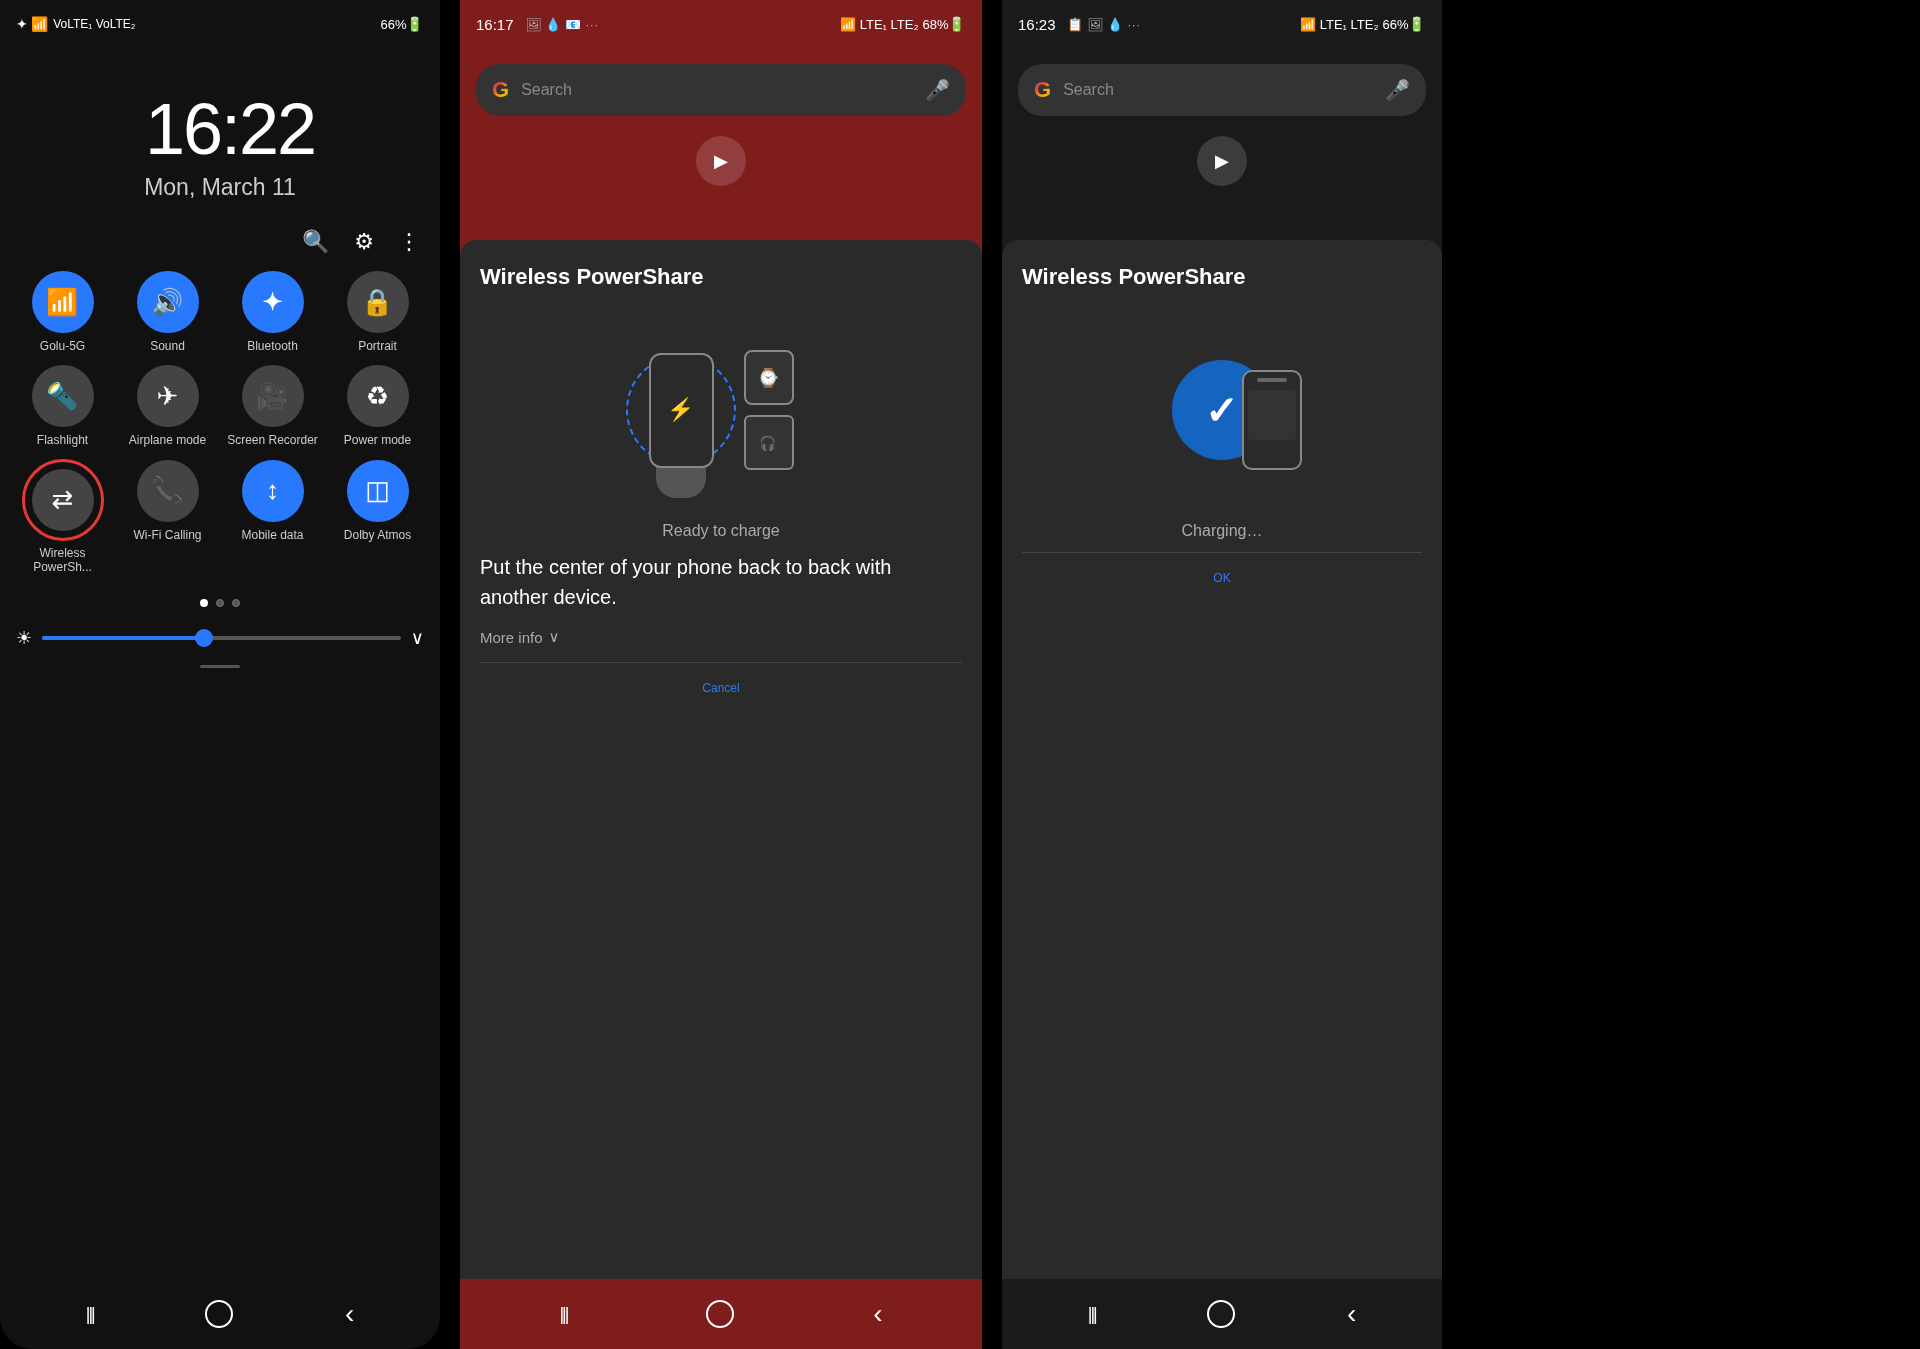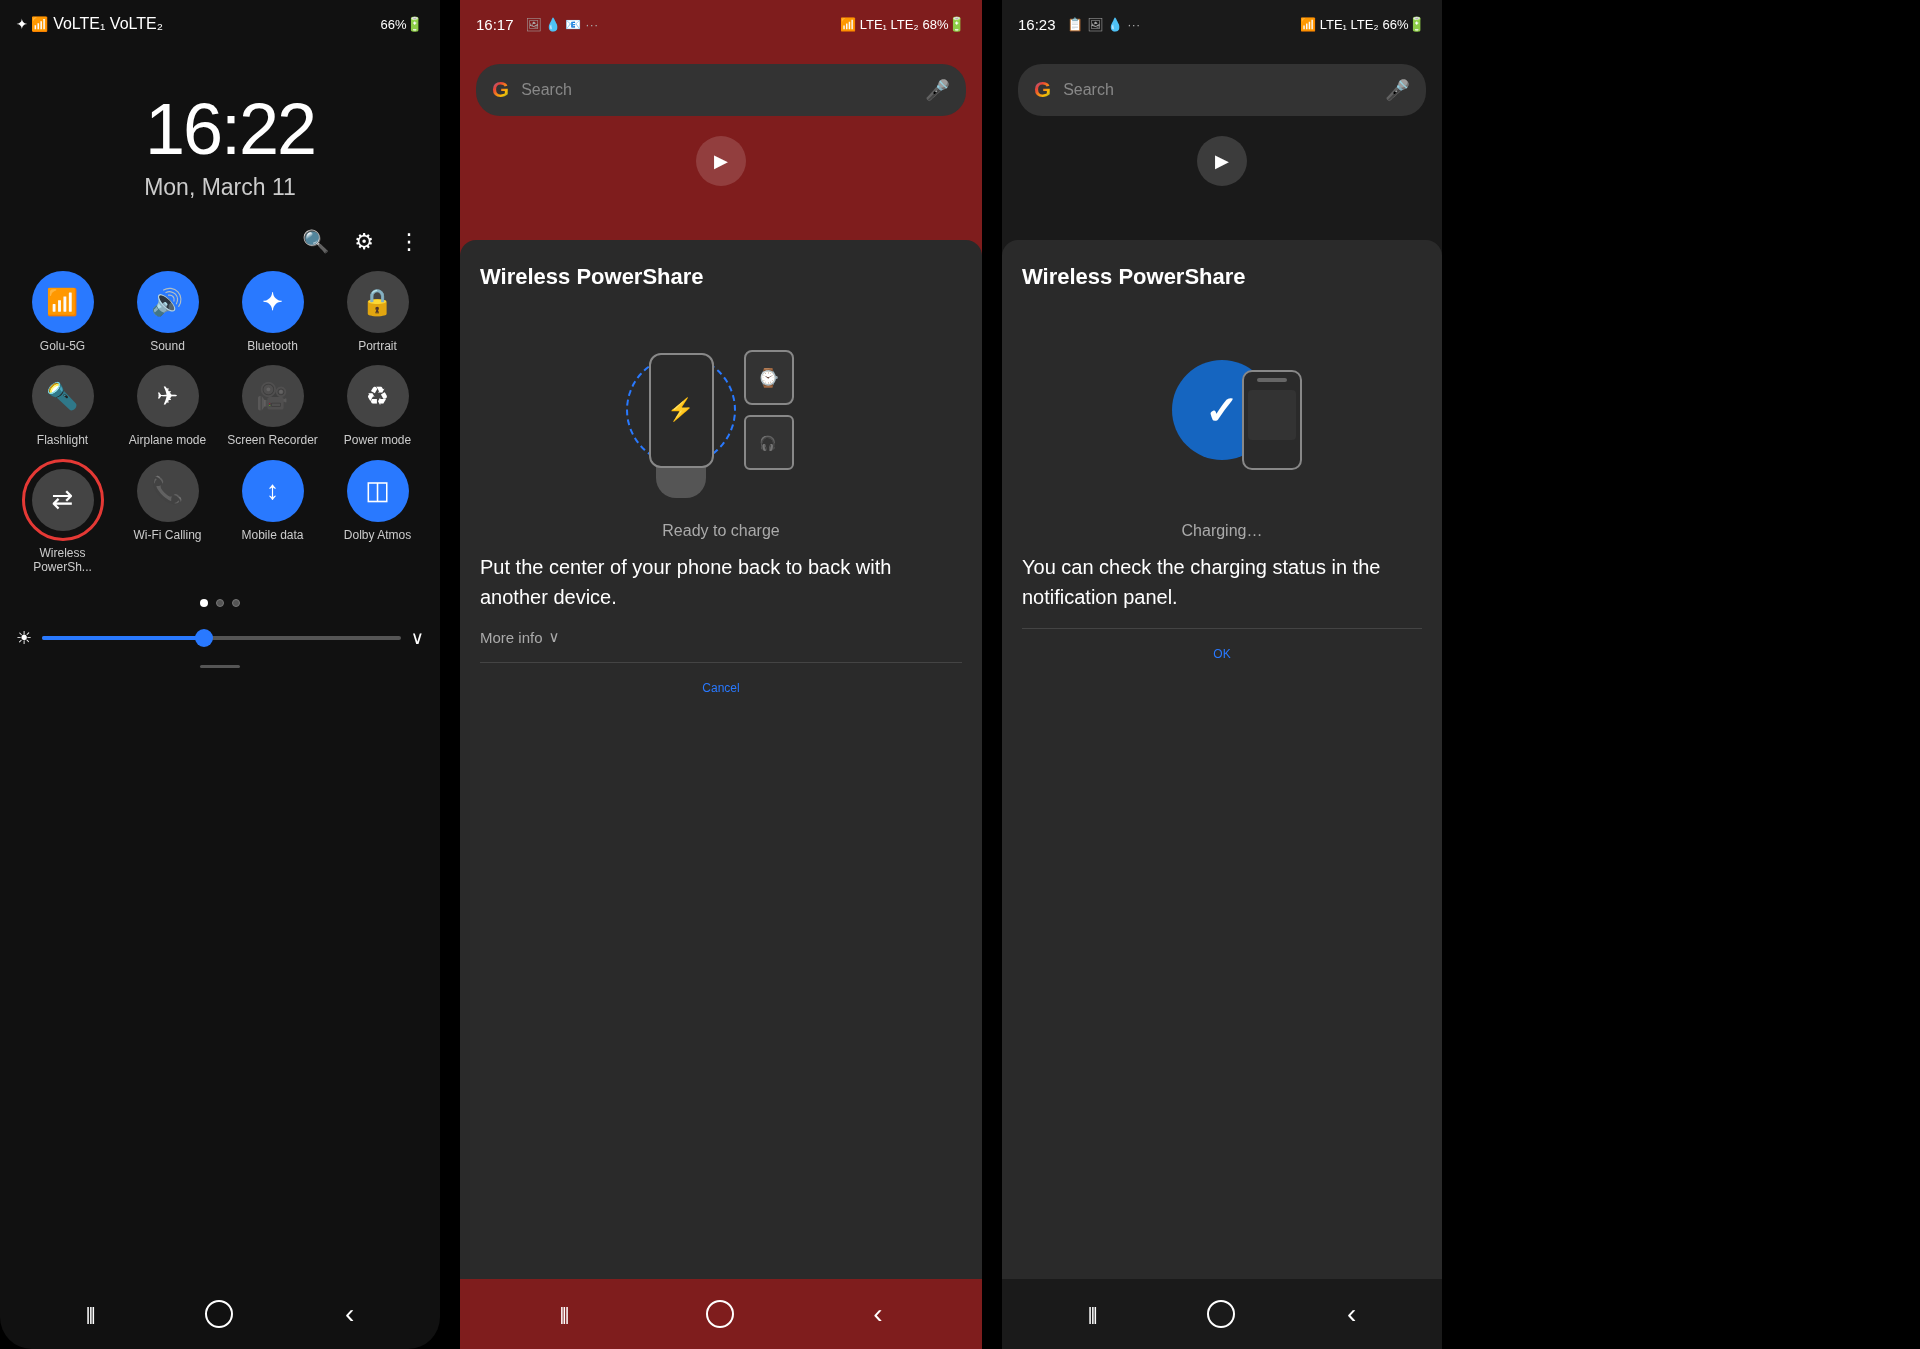--- a/index.html
+++ b/index.html
@@ -320,21 +320,21 @@
   </style>
 </head>
 <body>
 
 <div class="panel1">
 
   <div class="status-bar">
     <div class="status-left">
       <span style="font-size:14px;color:#fff;">✦</span>
       <span style="font-size:14px;color:#fff;">📶</span>
-      <span style="font-size:16px;color:#fff;">VoLTE₁ VoLTE₂</span>
+      <span style="font-size:12px;color:#fff;">VoLTE₁ VoLTE₂</span>
     </div>
     <div class="status-right">
       <span style="font-size:13px;color:#fff;">66%</span>
       <span style="font-size:14px;">🔋</span>
     </div>
   </div>
 
   <div class="clock-section">
     <div class="clock-time">16:22</div>
     <div class="clock-date">Mon, March 11</div>
@@ -544,21 +544,20 @@
         </div>
 
         <div style="position:absolute;right:-30px;top:10px;width:60px;height:100px;border:2px solid #888;border-radius:10px;background:#2a2a2a;z-index:2;">
           <div style="margin:6px auto;width:30px;height:4px;background:#666;border-radius:2px;"></div>
           <div style="margin:8px 4px;height:50px;background:#333;border-radius:4px;"></div>
         </div>
       </div>
     </div>
 
     <div class="dialog-status">Charging…</div>
-    <div class="dialog-desc">You can check the charging status in the notification panel.</div>
 
     <div class="dialog-actions">
       <button class="dialog-btn">OK</button>
     </div>
   </div>
 
   <div class="nav-bar">
     <span class="nav-icon" style="font-size:18px;letter-spacing:-2px;">|||</span>
     <span class="nav-icon" style="font-size:24px;border:2px solid #fff;border-radius:50%;width:28px;height:28px;display:flex;align-items:center;justify-content:center;"></span>
     <span class="nav-icon" style="font-size:28px;">‹</span>

